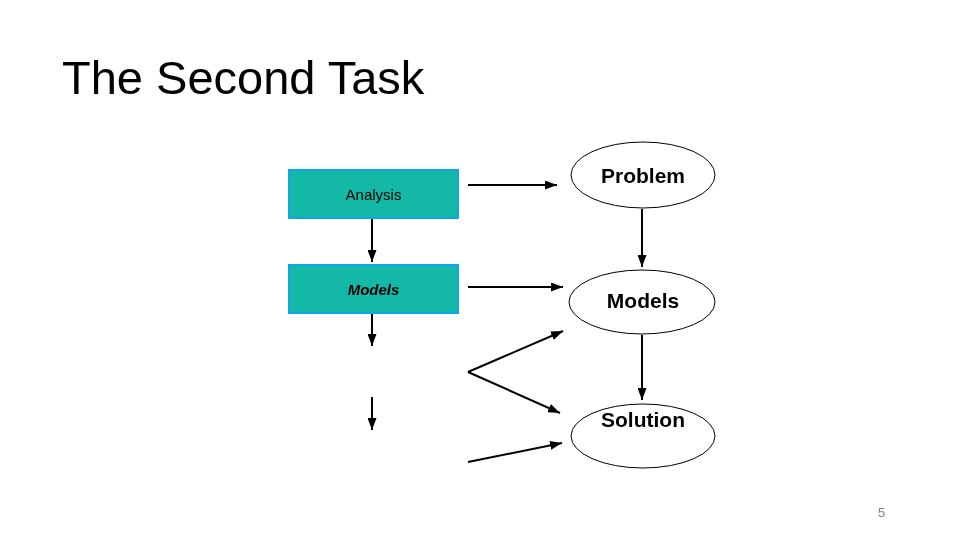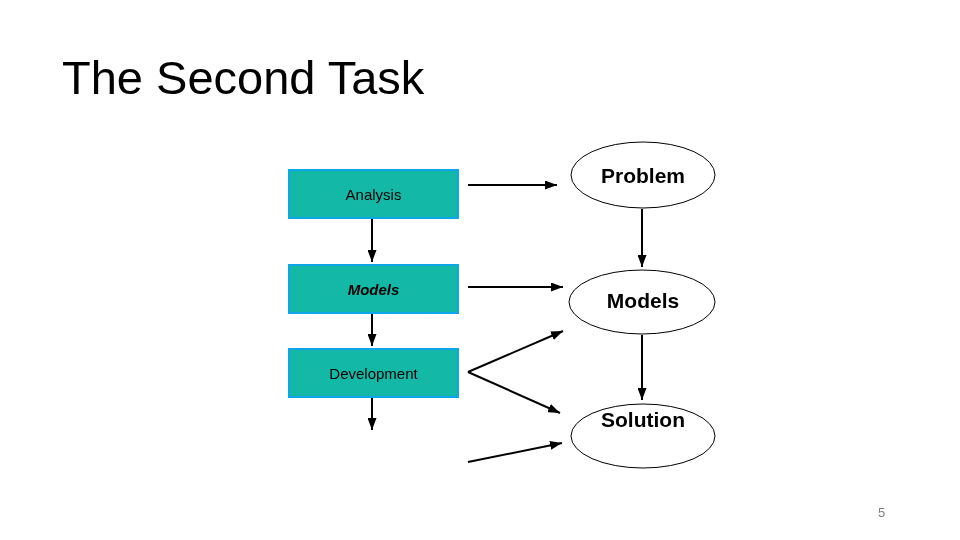--- a/index.html
+++ b/index.html
@@ -106,23 +106,20 @@
     <line class="connector" x1="468" y1="372" x2="560" y2="413" marker-end="url(#arrowhead)"></line>
     <line class="connector" x1="468" y1="462" x2="562" y2="443" marker-end="url(#arrowhead)"></line>
   </svg>
 
   <div class="flow-box box-analysis">
     <span class="shape-label">Analysis</span>
   </div>
   <div class="flow-box box-design">
     <span class="shape-label em-label">Models</span>
   </div>
-  <div class="flow-box box-development">
-    <span class="shape-label">Development</span>
-  </div>
 
   <div class="ellipse-label lbl-problem">Problem</div>
   <div class="ellipse-label lbl-models">Models</div>
   <div class="ellipse-label lbl-solution">Solution</div>
 
   <div class="page-number">5</div>
 
 </div>
 
 </body></html>

